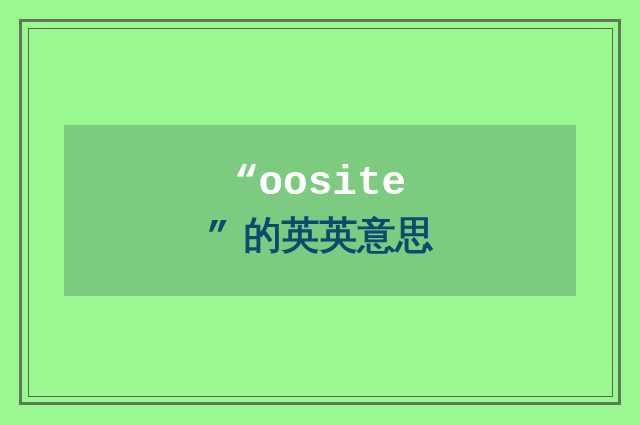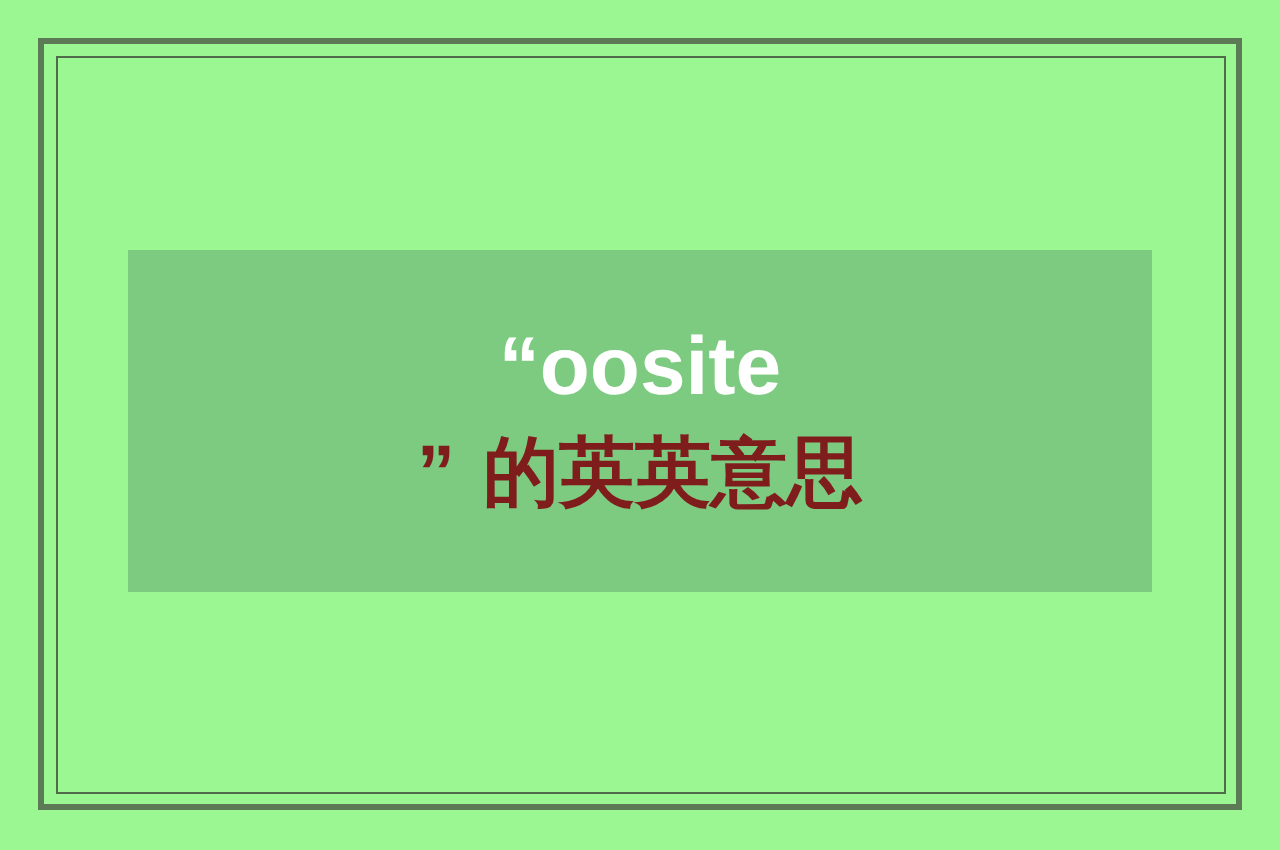--- a/index.html
+++ b/index.html
@@ -51,20 +51,21 @@
     left: 64px;
     top: 125px;
     width: 512px;
     height: 171px;
     background: #7dcb80;
     display: flex;
     flex-direction: column;
     align-items: center;
     justify-content: center;
     box-sizing: border-box;
+    font-family: Liberation Mono, monospace;
   }
 
   .title-block {
     text-align: center;
     color: #ffffff;
     line-height: 1.05;
     font-weight: bold;
     letter-spacing: 0px;
   }
 
@@ -74,21 +75,21 @@
     font-weight: bold;
     color: #ffffff;
     white-space: nowrap;
     line-height: 1.12;
   }
 
   .title-line-2 {
     display: block;
     font-size: 38px;
     font-weight: bold;
-    color: #7f1d1d;
+    color: #0c4a6e;
     white-space: nowrap;
     line-height: 1.2;
     margin-top: 8px;
   }
 
   .quote-open {
     font-size: 41px;
     vertical-align: baseline;
   }
 

